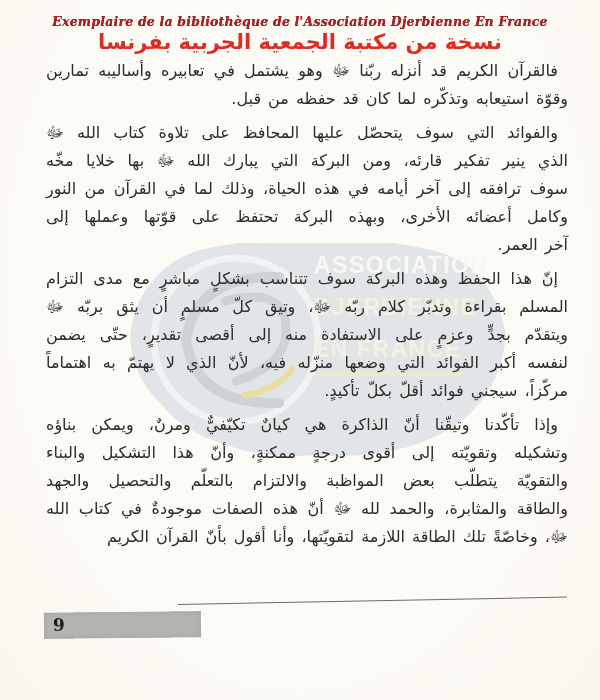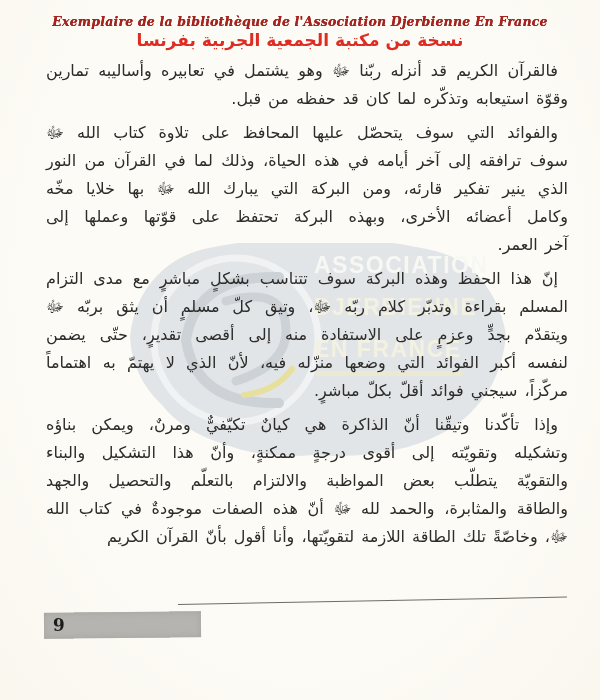--- a/index.html
+++ b/index.html
@@ -11,21 +11,21 @@
   }
   
   .stamp{position:absolute;top:14px;left:0;width:100%;text-align:center;z-index:3;}
   .stamp-fr{
     font-family:"DejaVu Serif",serif;font-style:italic;font-weight:bold;
     font-size:12.5px;letter-spacing:.2px;color:#a8221e;
     text-shadow:0 0 .4px #7c1512;
   }
   .stamp-ar{
     direction:rtl;font-family:"DejaVu Sans",sans-serif;font-weight:bold;
-    font-size:17px;color:#df2c22;margin-top:1px;
+    font-size:21px;color:#df2c22;margin-top:1px;
   }
   
   .watermark{position:absolute;left:124px;top:243px;width:390px;height:215px;z-index:0;}
   .wm-line{
     position:absolute;left:190px;
     font-family:"Liberation Sans",sans-serif;font-weight:bold;
     font-size:23px;letter-spacing:1.5px;color:#f5f5ef;white-space:nowrap;
   }
   .wm-l0{top:9px;color:#f7f8f4;}
   .wm-l1{top:51px;color:#f3f1e2;text-align:right;}
@@ -80,31 +80,31 @@
     <div class="wm-sub"></div>
   </div>
 
   <div class="body-text" dir="rtl">
       <div class="para">
         <div class="line first">فالقرآن الكريم قد أنزله ربّنا ﷻ وهو يشتمل في تعابيره وأساليبه تمارين</div>
         <div class="line last">وقوّة استيعابه وتذكّره لما كان قد حفظه من قبل.</div>
       </div>
       <div class="para">
         <div class="line first">والفوائد التي سوف يتحصّل عليها المحافظ على تلاوة كتاب الله ﷻ</div>
+        <div class="line">الذي ينير تفكير قارئه، ومن البركة التي يبارك الله ﷻ بها خلايا مخّه</div>
         <div class="line">سوف ترافقه إلى آخر أيامه في هذه الحياة، وذلك لما في القرآن من النور</div>
-        <div class="line">الذي ينير تفكير قارئه، ومن البركة التي يبارك الله ﷻ بها خلايا مخّه</div>
         <div class="line">وكامل أعضائه الأخرى، وبهذه البركة تحتفظ على قوّتها وعملها إلى</div>
         <div class="line last">آخر العمر.</div>
       </div>
       <div class="para">
         <div class="line first">إنّ هذا الحفظ وهذه البركة سوف تتناسب بشكلٍ مباشرٍ مع مدى التزام</div>
         <div class="line">المسلم بقراءة وتدبّر كلام ربّه ﷻ، وتيق كلّ مسلمٍ أن يثق بربّه ﷻ</div>
         <div class="line">ويتقدّم بجدٍّ وعزمٍ على الاستفادة منه إلى أقصى تقديرٍ، حتّى يضمن</div>
         <div class="line">لنفسه أكبر الفوائد التي وضعها منزّله فيه، لأنّ الذي لا يهتمّ به اهتماماً</div>
-        <div class="line last">مركّزاً، سيجني فوائد أقلّ بكلّ مباشرٍ.</div>
+        <div class="line last">مركّزاً، سيجني فوائد أقلّ بكلّ تأكيدٍ.</div>
       </div>
       <div class="para">
         <div class="line first">وإذا تأكّدنا وتيقّنا أنّ الذاكرة هي كيانٌ تكيّفيٌّ ومرنٌ، ويمكن بناؤه</div>
         <div class="line">وتشكيله وتقويّته إلى أقوى درجةٍ ممكنةٍ، وأنّ هذا التشكيل والبناء</div>
         <div class="line">والتقويّة يتطلّب بعض المواظبة والالتزام بالتعلّم والتحصيل والجهد</div>
         <div class="line">والطاقة والمثابرة، والحمد لله ﷻ أنّ هذه الصفات موجودةٌ في كتاب الله</div>
         <div class="line last">ﷻ، وخاصّةً تلك الطاقة اللازمة لتقويّتها، وأنا أقول بأنّ القرآن الكريم</div>
       </div>
     </div>
 

